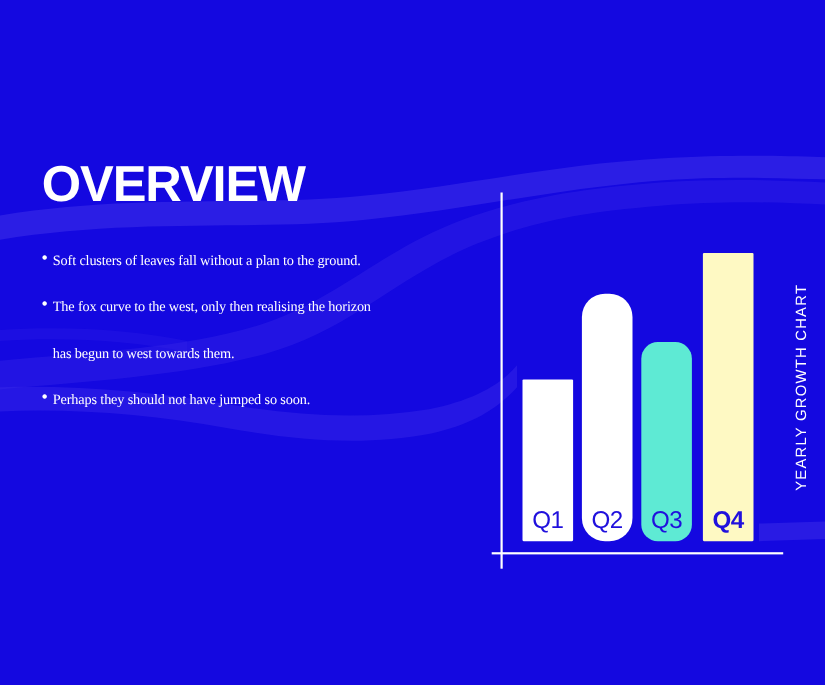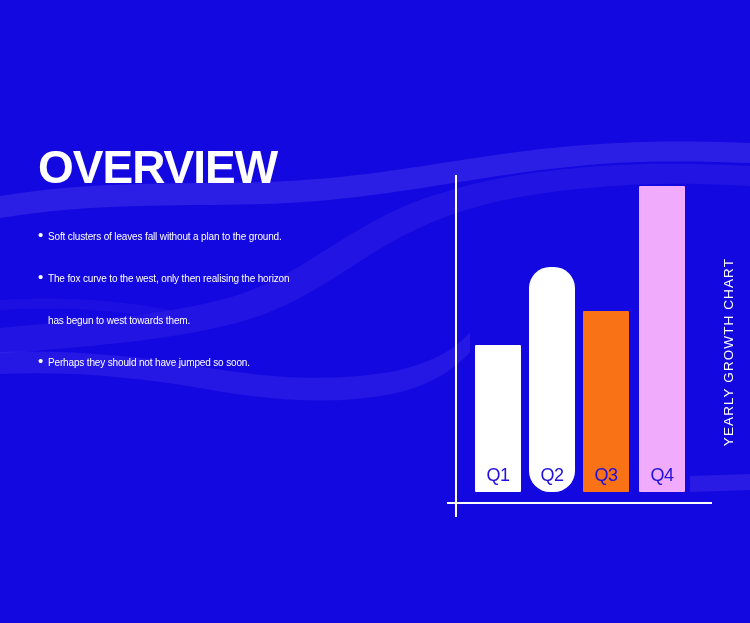--- a/index.html
+++ b/index.html
@@ -56,23 +56,23 @@
   .bullet-dot {
     width: 10px;
     min-width: 10px;
     color: #ffffff;
     font-size: 15px;
     line-height: 22px;
     text-align: left;
   }
   .bullet-text {
     color: #ffffff;
-    font-size: 10px;
+    font-size: 13px;
     line-height: 26px;
-    font-family: Liberation Sans, sans-serif;
+    font-family: Liberation Serif, serif;
     letter-spacing: -0.15px;
   }
   
   #chart {
     position: absolute;
     left: 440px;
     top: 170px;
     width: 290px;
     height: 350px;
   }
@@ -99,21 +99,21 @@
     background: #ffffff;
     border-radius: 1px;
   }
   .bar-label {
     position: absolute;
     left: 0;
     right: 0;
     bottom: 6px;
     text-align: center;
     color: #2010dd;
-    font-size: 18px;
+    font-size: 22px;
     font-family: "Liberation Sans", sans-serif;
     letter-spacing: -0.5px;
   }
   
   #side-caption {
     position: absolute;
     right: 14px;
     top: 258px;
     color: #ffffff;
     font-size: 13.5px;
@@ -173,23 +173,23 @@
   <div id="chart">
     <div id="axis-y"></div>
     <div id="axis-x"></div>
 
     <div class="bar" style="left: 35px; height: 146.64px; background: rgb(255, 255, 255);">
       <span class="bar-label" style="color: rgb(32, 16, 221);">Q1</span>
     </div>
     <div class="bar" style="left: 89px; height: 224.64px; background: rgb(255, 255, 255); border-radius: 21px;">
       <span class="bar-label" style="color: rgb(32, 16, 221);">Q2</span>
     </div>
-    <div class="bar" style="left: 143px; height: 180.96px; background: #f97316;">
+    <div class="bar" style="left: 143px; height: 180.96px; background: #5eead4; border-radius: 15px;">
       <span class="bar-label" style="color: rgb(32, 16, 221);">Q3</span>
     </div>
-    <div class="bar" style="left: 199px; height: 306px; background: #f0abfc;">
+    <div class="bar" style="left: 199px; height: 262px; background: #fef9c3; font-weight: bold;">
       <span class="bar-label" style="color: rgb(32, 16, 221);">Q4</span>
     </div>
   </div>
 
   <div id="side-caption">YEARLY GROWTH CHART</div>
 
 </div>
 
 </body></html>

